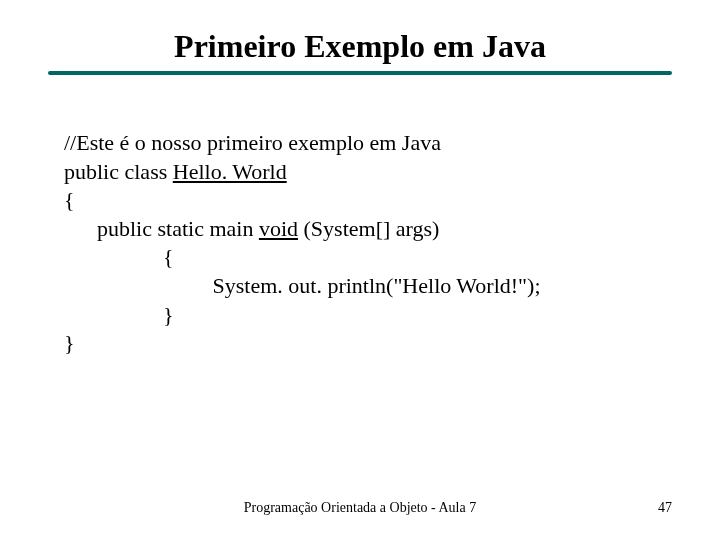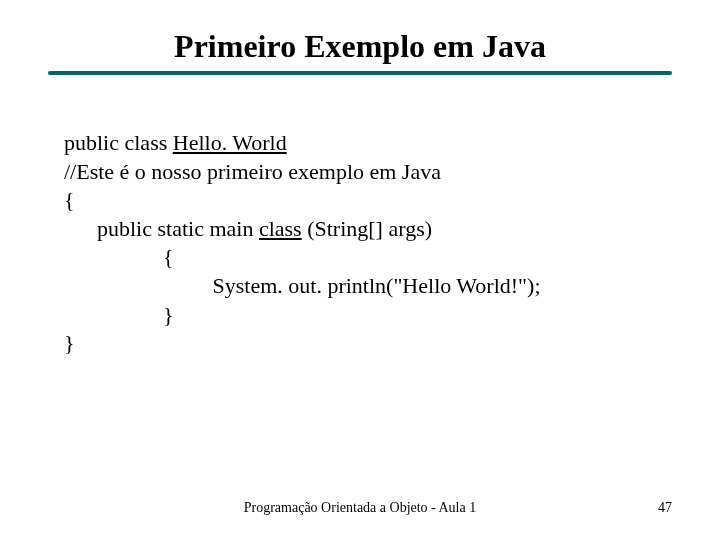--- a/index.html
+++ b/index.html
@@ -59,27 +59,27 @@
   .footer-right { margin-left: auto; }
 </style>
 </head>
 <body>
 
 <div class="slide">
   <div class="title">Primeiro Exemplo em Java</div>
   <div class="rule"></div>
 
   <div class="content">
+    <div class="code-line">//Este é o nosso primeiro exemplo em Java</div>
     <div class="code-line"><span>public class </span><span class="underline">Hello. World</span></div>
-    <div class="code-line">//Este é o nosso primeiro exemplo em Java</div>
     <div class="code-line">{</div>
-    <div class="code-line"><span>      public static main </span><span class="underline">class</span><span> (String[] args)</span></div>
+    <div class="code-line"><span>      public static main </span><span class="underline">void</span><span> (System[] args)</span></div>
     <div class="code-line">                  {</div>
     <div class="code-line">                           System. out. println("Hello World!");</div>
     <div class="code-line">                  }</div>
     <div class="code-line">}</div>
   </div>
 
   <div class="footer">
-    <span class="footer-center">Programação Orientada a Objeto - Aula 1</span>
+    <span class="footer-center">Programação Orientada a Objeto - Aula 7</span>
     <span class="footer-right">47</span>
   </div>
 </div>
 
 </body></html>

